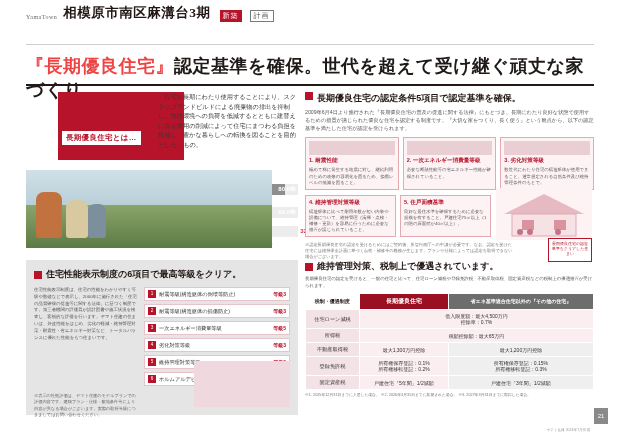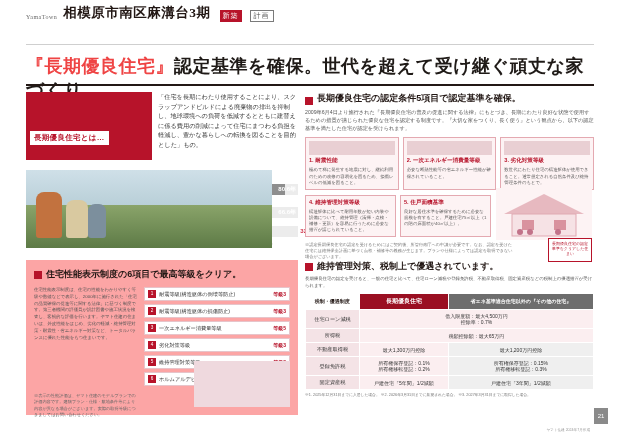--- a/index.html
+++ b/index.html
@@ -24,21 +24,21 @@
 
   
   .headline { position:absolute; left:26px; top:54px; width:568px;
     font-family:"Liberation Serif", serif; font-weight:bold; font-size:18px; letter-spacing:.5px;
     color:#1f1a17; }
   .headline .red { color:#ef4444; }
   .hl-rule { position:absolute; left:26px; top:84px; width:568px; border-top:2px solid #231815;}
 
   
   .lblock { position:absolute; left:26px; top:92px; width:272px; }
-  .redbox { position:relative; width:126px; height:68px; background:#b7132a; }
+  .redbox { position:relative; width:126px; height:68px; background:#b7132a;margin-left:32px; }
   .redbox .cap { position:absolute; left:3px; bottom:14px; background:#fff; color:#b7132a;
      font-size:7.5px; font-weight:bold; padding:2px 4px; letter-spacing:.3px; border:1px solid #b7132a;}
   .ltext { position:absolute; left:132px; top:0; width:140px; font-size:6.2px; line-height:1.55; color:#3a3a3a; }
 
   
   .chartwrap { position:absolute; left:132px; top:78px; width:140px; }
   .chart-title { font-size:5.4px; text-align:center; color:#555; margin-bottom:3px;}
   .chart-row { display:flex; align-items:center; margin-bottom:5px; }
   .chart-lbl { width:26px; font-size:6px; color:#333; text-align:right; padding-right:3px;}
   .bar-track { flex:1; height:11px; background:#ececec; position:relative;}
@@ -53,38 +53,38 @@
   .photo .sky { position:absolute; inset:0 0 55% 0; background:linear-gradient(#cfe0e8,#b9cfd8);}
   .photo .ground { position:absolute; top:45%; left:0; right:0; bottom:0; background:linear-gradient(#8aa46a,#5d7a46);}
   .photo .p1 { position:absolute; left:10px; top:22px; width:26px; height:46px; background:#c2723f; border-radius:8px 8px 3px 3px;}
   .photo .p2 { position:absolute; left:40px; top:30px; width:22px; height:38px; background:#d9c9a0; border-radius:8px 8px 3px 3px;}
   .photo .p3 { position:absolute; left:62px; top:34px; width:18px; height:34px; background:#7c8f9d; border-radius:7px 7px 3px 3px;}
 
   .wideimg { position:absolute; left:26px; top:170px; width:246px; height:78px; overflow:hidden; }
 
   
   .rblock { position:absolute; left:305px; top:92px; width:289px; }
-  .sec-title { display:flex; align-items:flex-end; gap:4px; font-size:9px; font-weight:bold; color:#231815; }
+  .sec-title { display:flex; align-items:flex-start; gap:4px; font-size:9px; font-weight:bold; color:#231815; }
   .sec-title .sq { width:8px; height:8px; background:#b7132a; display:inline-block;}
   .sec-sub { font-size:5.2px; line-height:1.5; color:#555; margin-top:4px;}
 
   .cardrow { display:flex; gap:4px; margin-top:5px; }
   .card { flex:1; border:1px solid #e4a9b1; background:#fdf3f4; padding:3px; }
   .card h4 { margin:0 0 2px 0; font-size:5.6px; color:#b7132a; font-weight:bold; }
   .card p { margin:0; font-size:4.4px; line-height:1.4; color:#5a5a5a;}
   .card .thumb { width:100%; height:14px; background:#e9cfd3; margin-bottom:2px; }
 
   .house { position:absolute; right:2px; top:96px; width:96px; height:52px; }
 
   .foot-note { position:absolute; left:0; top:150px; font-size:4.2px; color:#777; line-height:1.4; width:210px;}
   .stamp { position:absolute; right:2px; top:146px; width:44px; height:24px; border:1px solid #b7132a;
       color:#b7132a; font-size:4px; text-align:center; line-height:1.3; padding:2px; background:#fff;}
 
   
-  .pink { position:absolute; left:26px; top:260px; width:272px; height:155px; background:#fca5a5; padding:8px; }
+  .pink { position:absolute; left:26px; top:260px; width:272px; height:155px; background:#e5e5e5; padding:8px; }
   .pink .t { display:flex; align-items:center; gap:4px; font-size:9px; font-weight:bold; color:#231815;}
   .pink .t .sq { width:8px; height:8px; background:#b7132a; }
   .pink .body { display:flex; gap:6px; margin-top:6px; }
   .pink .ltxt { width:104px; font-size:4.4px; line-height:1.55; color:#555;}
   .pink .list { flex:1; }
   .li { display:flex; align-items:center; background:#fff; border:1px solid #e7c4ca; margin-bottom:3px; padding:2px 3px;}
   .li .n { width:8px; height:8px; background:#b7132a; color:#fff; font-size:4.6px; line-height:8px; text-align:center; margin-right:3px;}
   .li .nm { flex:1; font-size:5.2px; color:#333;}
   .li .gr { font-size:5px; color:#b7132a; font-weight:bold; }
   .pink .note { margin-top:4px; font-size:4.2px; line-height:1.5; color:#666;}

